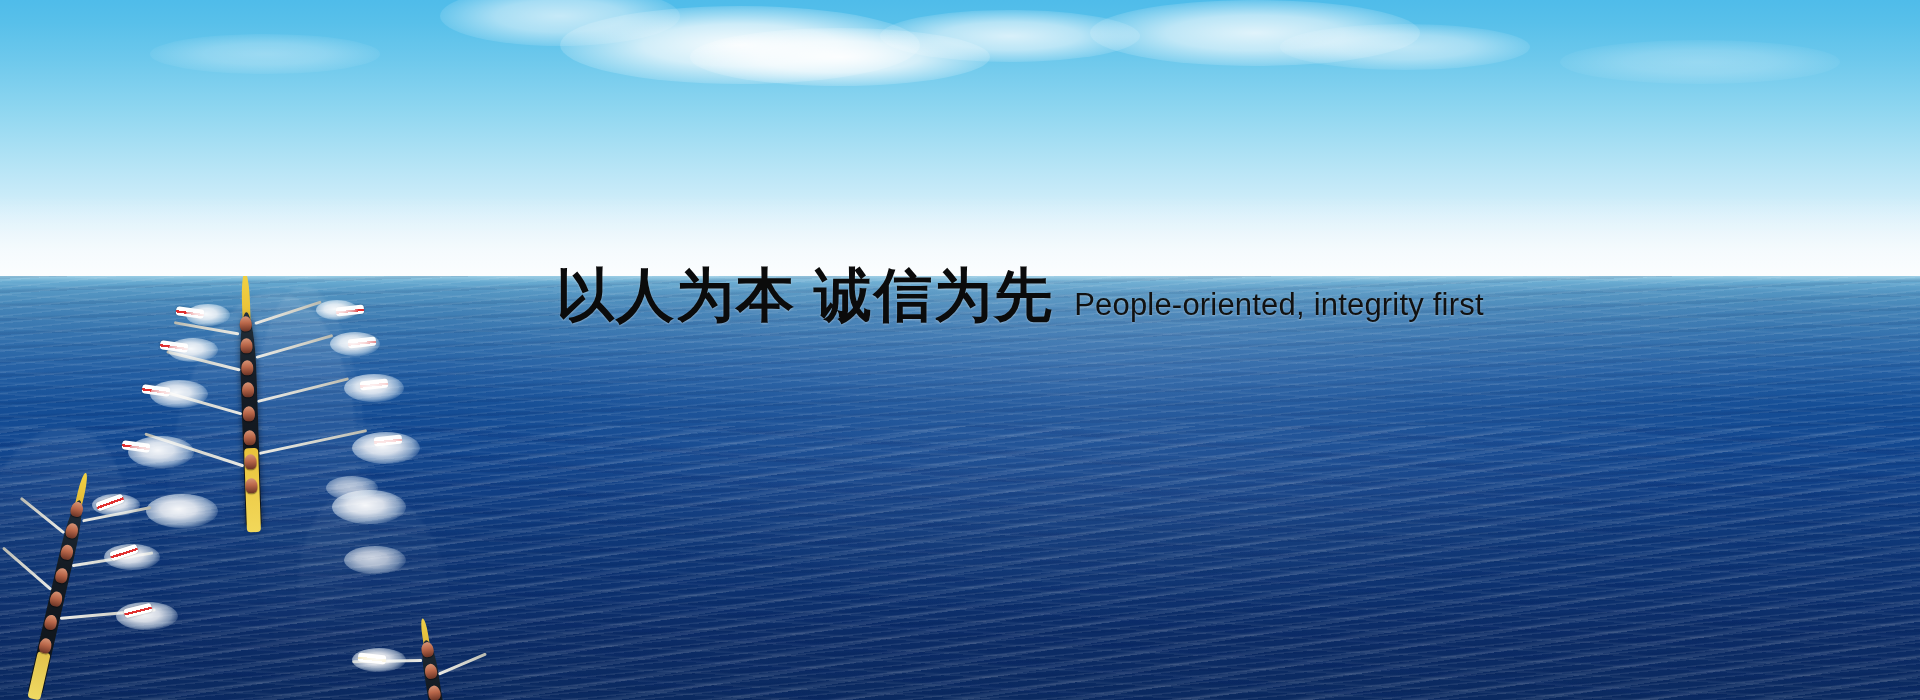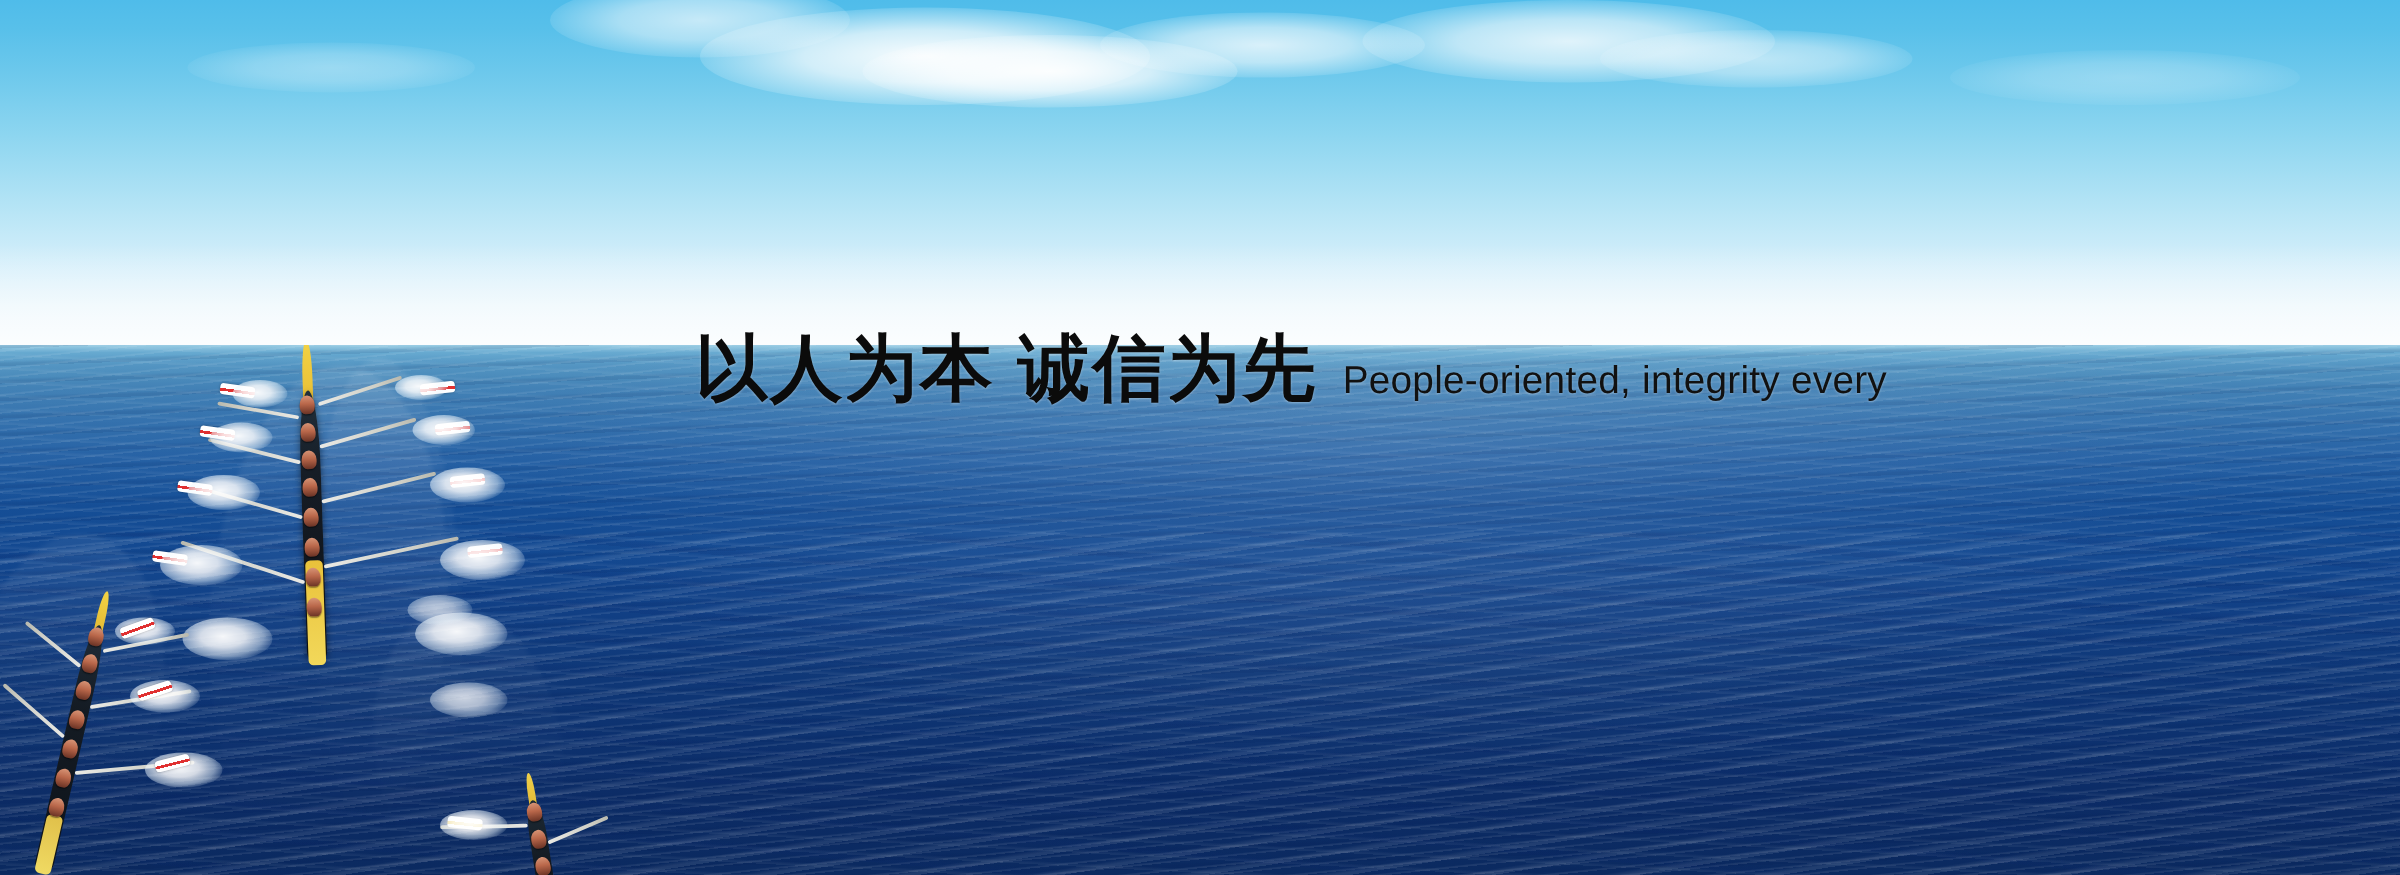--- a/index.html
+++ b/index.html
@@ -307,19 +307,19 @@
 
     <div class="splash" style="left:352px;top:372px;width:54px;height:24px;"></div>
 
     <div class="splash" style="left:326px;top:200px;width:52px;height:24px;opacity:.7;"></div>
   </div>
 
   <div class="copy">
 
     <div class="line-main">
       <span class="cn-head">以人为本 诚信为先</span>
-      <span class="en-head">People-oriented, integrity every</span>
+      <span class="en-head">People-oriented, integrity first</span>
     </div>
 
 
   </div>
 
 </div>
 
 </body></html>

